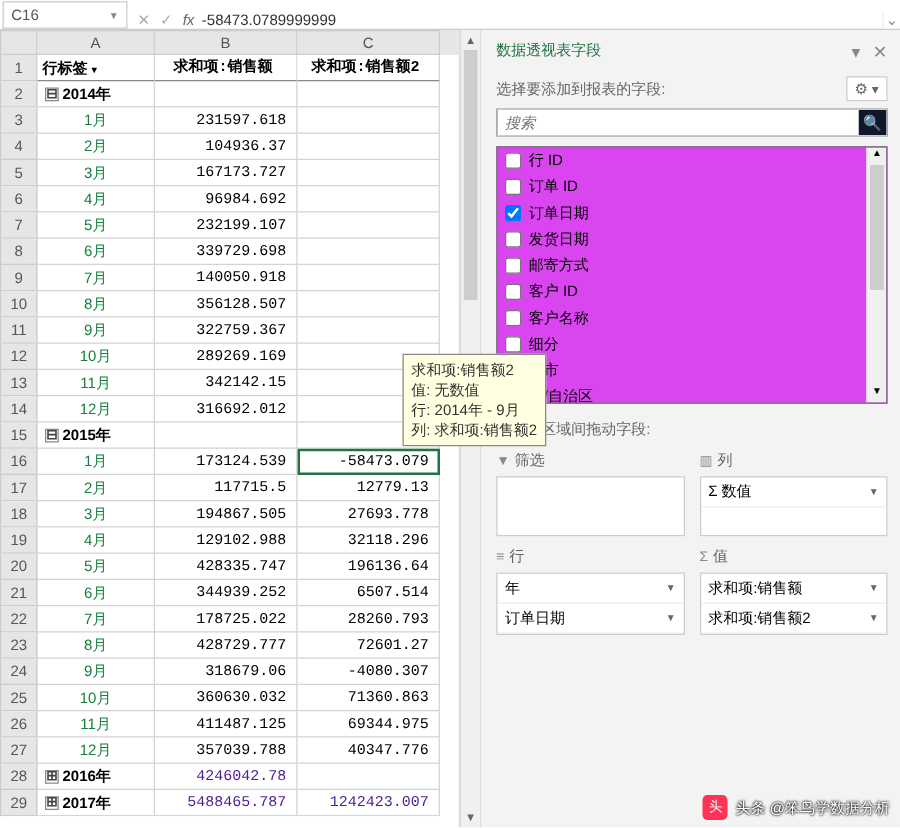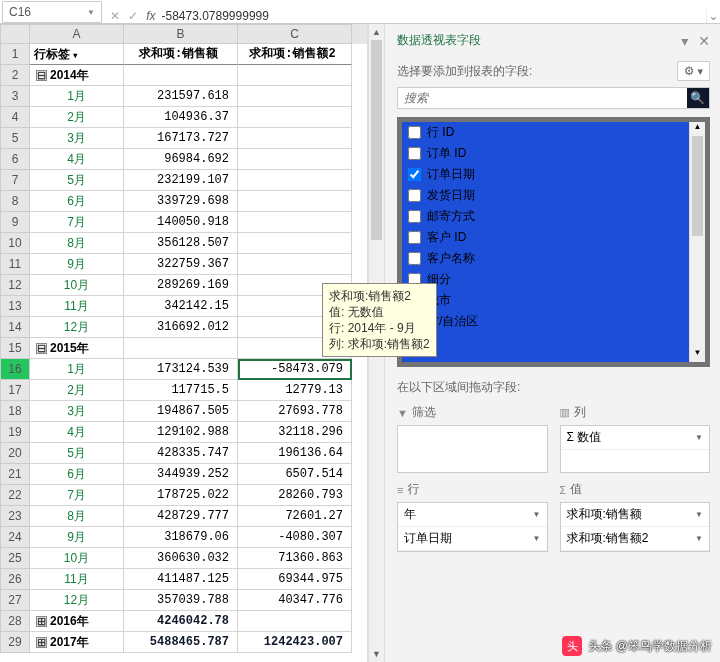--- a/index.html
+++ b/index.html
@@ -20,37 +20,37 @@
 .grid{overflow:hidden}
 .row{display:flex;height:21px}
 .rn{width:30px;border:1px solid #ccc;border-top:none;background:#e6e6e6;text-align:center;line-height:20px;color:#555}
 .cell{border-right:1px solid #d4d4d4;border-bottom:1px solid #d4d4d4;line-height:20px;padding:0 4px;overflow:hidden;white-space:nowrap}
 .cell.a{width:94px;text-align:center;color:#15803d}
 .cell.b{width:114px;text-align:right;font-family:"Courier New",monospace;padding-right:8px}
 .cell.c{width:114px;text-align:right;font-family:"Courier New",monospace;padding-right:8px}
 .hdr .cell{font-weight:bold;text-align:center;color:#000;background:#fff;border-bottom:1px solid #888}
 .hdr .cell.a{text-align:left}
 .yr .cell.a{text-align:left;font-weight:bold;color:#000;padding-left:6px}
-.yr .cell.b,.yr .cell.c{font-weight:bold;color:#0f172a}
+.yr .cell.b,.yr .cell.c{font-weight:normal;color:#4c1d95}
 .exp{display:inline-block;width:11px;height:11px;border:1px solid #888;line-height:9px;text-align:center;font-size:11px;margin-right:3px;color:#444;vertical-align:middle;background:#fff}
-.sel .rn{background:#22c55e}
+.sel .rn{background:#e5e5e5}
 .active-cell{outline:2px solid #217346;outline-offset:-2px;background:#fff}
 .vscroll{width:16px;background:#f0f0f0;border-left:1px solid #ddd;display:flex;flex-direction:column}
 .vscroll .up,.vscroll .down{height:16px;text-align:center;font-size:9px;color:#666;line-height:16px}
 .vscroll .track{flex:1;position:relative}
 .vscroll .thumb{position:absolute;top:0;left:2px;right:2px;height:200px;background:#cdcdcd}
 .pane{flex:1;background:#f3f3f3;display:flex;flex-direction:column;border-left:1px solid #ddd;padding:8px 10px 0 12px;position:relative}
 .pane-title{color:#217346;font-size:18px;font-weight:normal;margin-bottom:6px;display:flex;align-items:center;justify-content:space-between}
 .pane-title .ctrls span{color:#888;margin-left:10px;font-size:14px}
 .sub{color:#666;margin:6px 0;display:flex;justify-content:space-between;align-items:center}
 .gear{border:1px solid #ccc;background:#fff;padding:2px 6px;color:#666;font-size:11px}
 .search{display:flex;border:1px solid #ccc;background:#0f172a;margin-bottom:8px}
 .search input{flex:1;border:none;padding:3px 6px;font-style:italic;color:#999;outline:none}
 .search .mag{width:22px;text-align:center;color:#2b7cd3;line-height:20px}
-.field-list{background:#1d4ed8;border:5px solid #737373;height:250px;overflow:hidden;position:relative}
+.field-list{background:#d946ef;border:1px solid #737373;height:206px;overflow:hidden;position:relative}
 .fl-item{display:flex;align-items:center;padding:2px 6px;gap:6px}
 .fl-item input{margin:0}
 .fl-scroll{position:absolute;right:0;top:0;bottom:0;width:16px;background:#f0f0f0;border-left:1px solid #ddd;display:flex;flex-direction:column}
 .fl-scroll .t{flex:1;position:relative}
 .fl-scroll .th{position:absolute;top:0;left:2px;right:2px;height:100px;background:#cdcdcd}
 .areas-label{color:#666;margin:12px 0 8px}
 .areas{display:grid;grid-template-columns:1fr 1fr;gap:8px 12px}
 .area-box h4{color:#666;font-weight:normal;font-size:12px;margin-bottom:4px;display:flex;align-items:center;gap:4px}
 .area-box h4 .ic{color:#888;font-size:11px}
 .drop{background:#fff;border:1px solid #ccc;min-height:48px}

